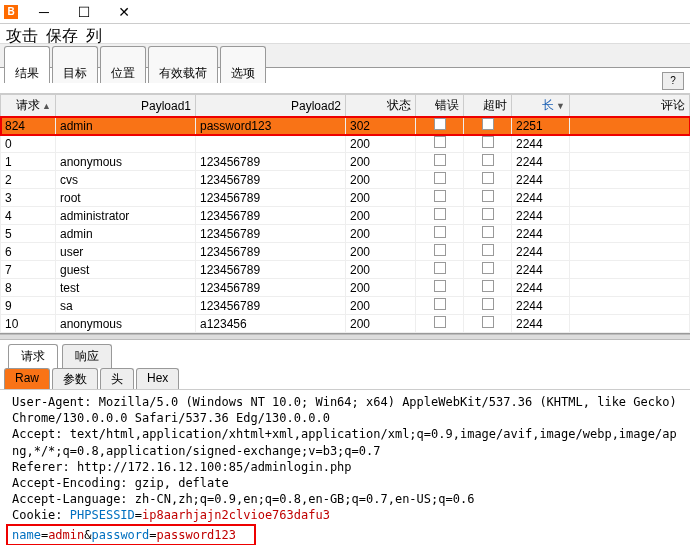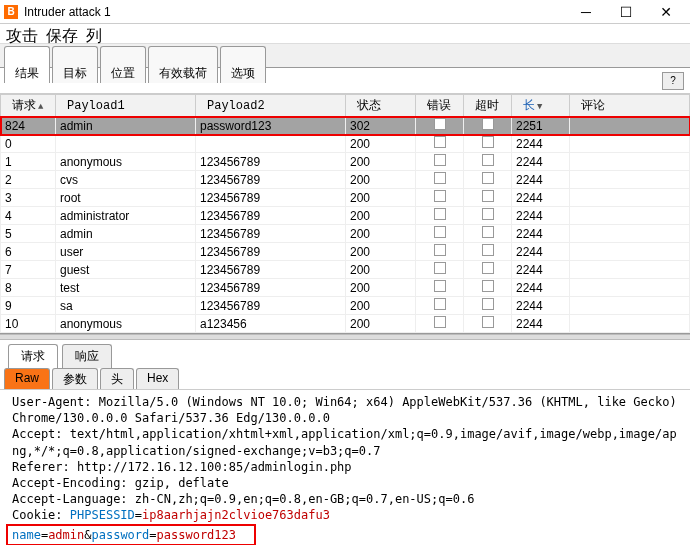--- a/index.html
+++ b/index.html
@@ -17,24 +17,24 @@
   .tabs-outer { display: flex; background: #f0f0f0; border-bottom: 1px solid #999; padding: 2px 4px 0 4px; height: 24px; }
   .tab-outer { padding: 18px 10px; border: 1px solid #999; border-bottom: none; background: #f8f8f8; margin-right: 2px; border-radius: 3px 3px 0 0; font-size: 12px; cursor: pointer; }
   .tab-outer.active { background: #fff; }
   
   .filter-bar { display: flex; align-items: center; padding: 4px 6px; border-bottom: 1px solid #ccc; height: 26px; }
   .filter-label { font-size: 12px; }
   .filter-btn { margin-left: auto; width: 22px; height: 18px; border: 1px solid #999; background: #eee; display: flex; align-items: center; justify-content: center; cursor: pointer; font-size: 10px; }
   
   .table-wrap { border-bottom: 1px solid #999; }
   .result-table { width: 100%; border-collapse: collapse; font-size: 12px; table-layout: fixed; }
-  .result-table th { text-align: left; background: #f2f2f2; border: 1px solid #ccc; padding: 2px 11px; font-weight: normal; height: 20px; font-family: Liberation Mono, monospace; }
+  .result-table th { text-align: right; background: #f2f2f2; border: 1px solid #ccc; padding: 2px 4px; font-weight: normal; height: 20px; }
   .result-table th.sorted { color: #1a5fb4; }
   .result-table td { border: 1px solid #eee; padding: 1px 4px; height: 18px; overflow: hidden; white-space: nowrap; }
-  .result-table tr.highlight td { background: #a3a3a3; }
+  .result-table tr.highlight td { background: #f97316; }
   .col-req { width: 55px; }
   .col-p1 { width: 140px; }
   .col-p2 { width: 150px; }
   .col-status { width: 70px; }
   .col-err { width: 48px; text-align: center; }
   .col-timeout { width: 48px; text-align: center; }
   .col-len { width: 58px; }
   .col-comment { width: auto; }
   .chk { display: inline-block; width: 12px; height: 12px; border: 1px solid #999; background: #fff; }
   .table-head-icon { font-size: 9px; margin-left: 2px; color: #555;}
@@ -57,21 +57,20 @@
   
   .body-line-wrap { border: 2px solid #e00; padding: 2px 4px; margin: 2px 6px; font-family: "Consolas", monospace; font-size: 12px; width: 250px; }
   .body-line-wrap .pk { color: #0070c0; }
   .body-line-wrap .pv { color: #c00000; }
 </style>
 </head>
 <body>
 
 <div class="titlebar">
   <div class="titlebar-icon">B</div>
-  <div class="titlebar-title">Intruder attack 1</div>
   <div class="titlebar-controls">
     <div class="titlebar-btn">─</div>
     <div class="titlebar-btn">☐</div>
     <div class="titlebar-btn">✕</div>
   </div>
 </div>
 
 <div class="menubar">
   <span>攻击</span>
   <span>保存</span>

